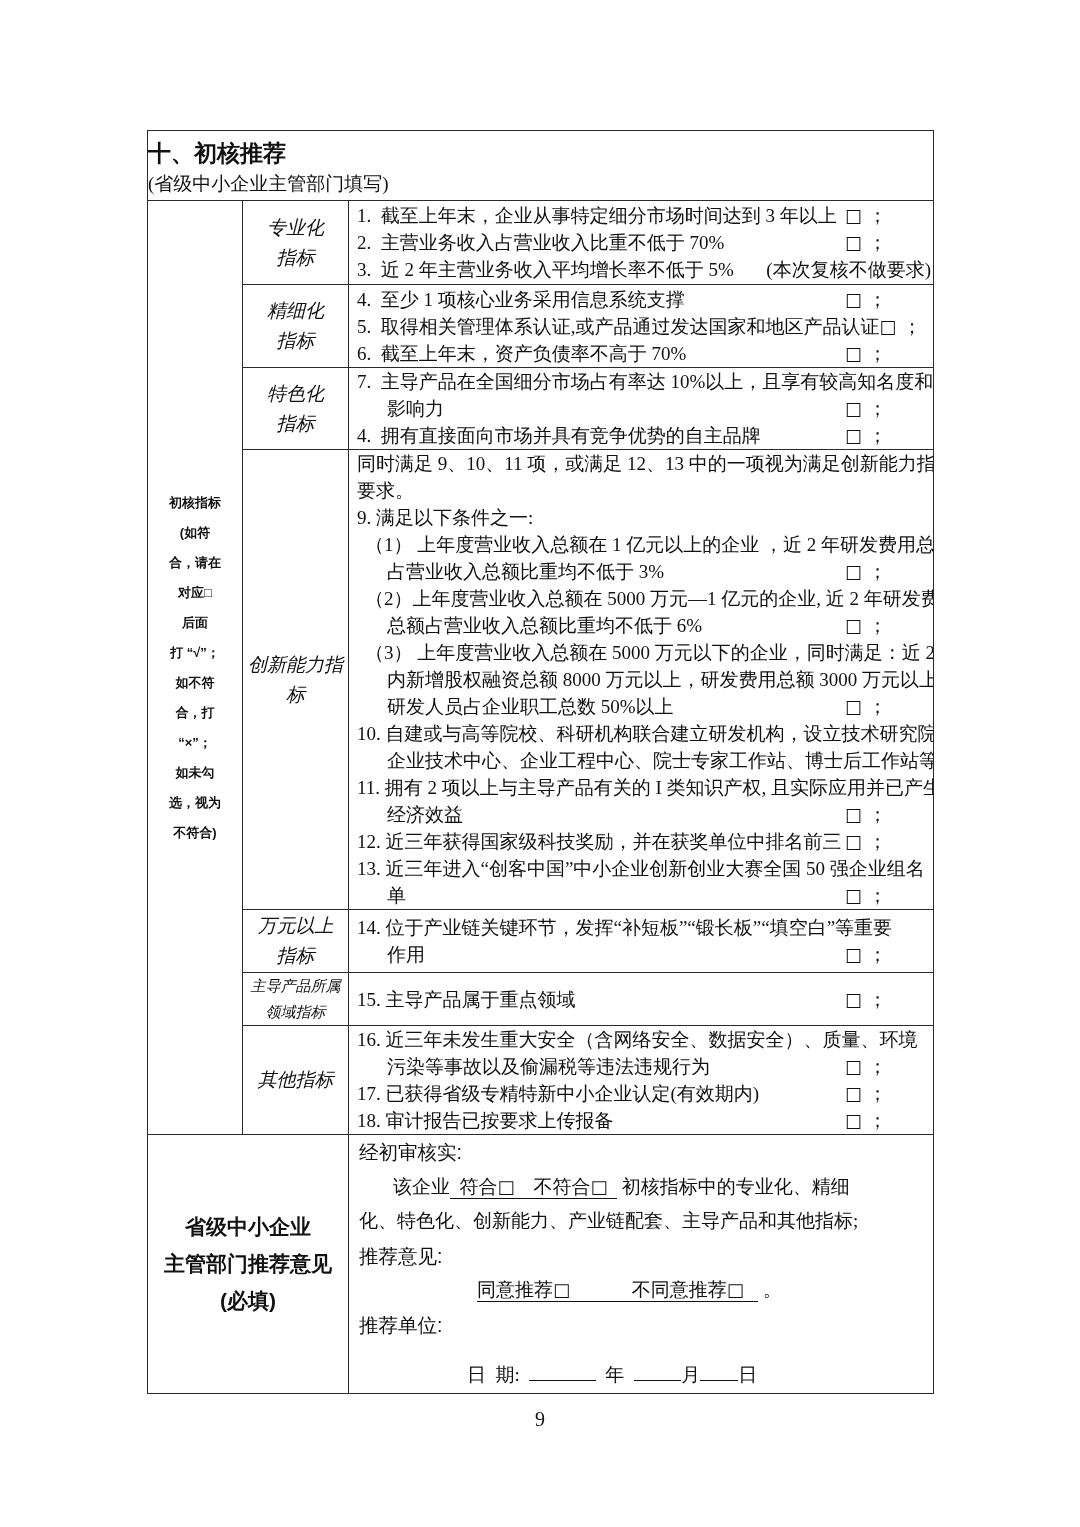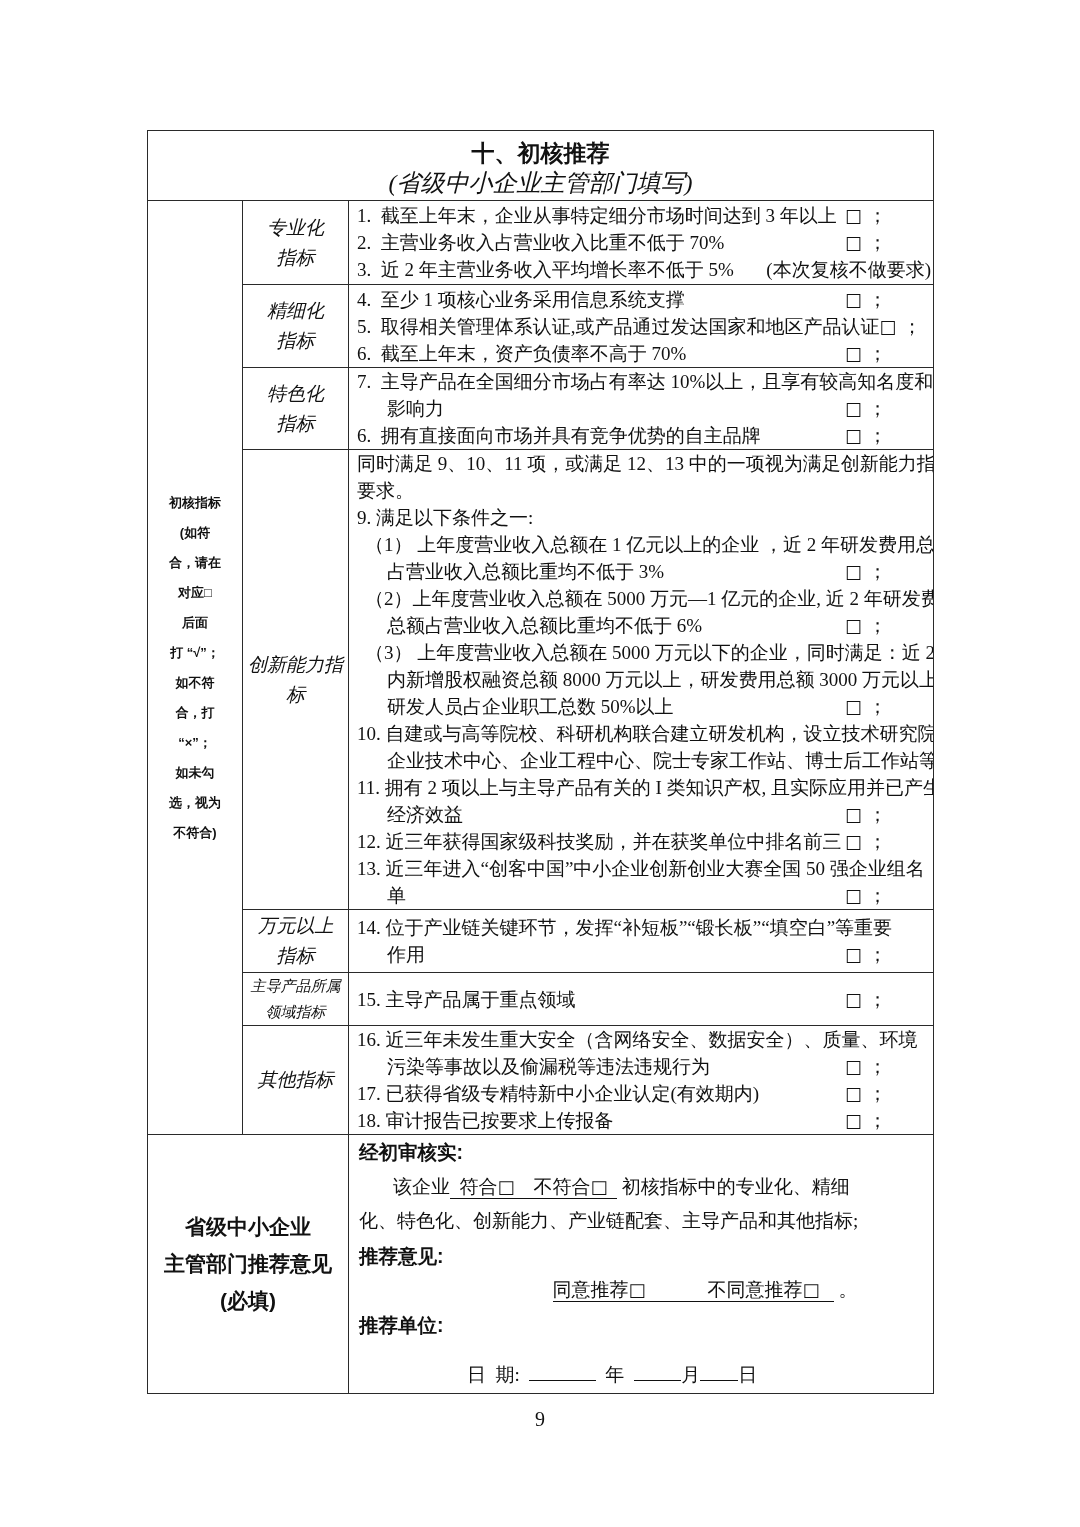--- a/index.html
+++ b/index.html
@@ -10,26 +10,26 @@
   }
   #form-table{
     position:absolute;left:147px;top:130px;width:786px;
     border-collapse:collapse;table-layout:fixed;
   }
   #form-table td{
     border:1.6px solid #2a2a2a;vertical-align:middle;padding:0;
     overflow:hidden;
   }
   
-  td.hdr{height:69px;text-align:center;}
+  td.hdr{height:69px;}
   .hdr-title{
     font-family:"Liberation Sans","DejaVu Sans",sans-serif;
     font-weight:bold;font-size:23px;line-height:32px;padding-top:3px;
   }
-  .hdr-subtitle{font-size:24px;line-height:29px;font-style:italic;}
+  .hdr-subtitle{font-size:19px;line-height:29px;}
   
   td.note-cell{
     text-align:center;font-family:"Liberation Sans","DejaVu Sans",sans-serif;
     font-weight:bold;font-size:13px;
   }
   td.note-cell div{line-height:30px;white-space:pre;}
   
   td.cat-cell{text-align:center;font-size:19px;font-style:italic;}
   td.cat-cell div{line-height:30px;white-space:pre;}
   td.cat-cell.small div{font-size:15px;line-height:26px;}
@@ -56,24 +56,24 @@
   
   td.rec-label{
     text-align:center;font-family:"Liberation Sans","DejaVu Sans",sans-serif;
     font-weight:bold;font-size:21px;
   }
   td.rec-label div{line-height:37px;white-space:pre;}
   td.rec-body{vertical-align:middle;}
   .bline{font-size:19px;line-height:34.5px;white-space:pre;padding-left:10px;overflow:hidden;}
   .bline.heading{
     font-family:"Liberation Sans","DejaVu Sans",sans-serif;
-    font-weight:bold;font-size:19.5px;
+    font-weight:normal;font-size:19.5px;
   }
   .bline.indent1{padding-left:44px;}
-  .bline.indent2{padding-left:128px;text-align:center;}
+  .bline.indent2{padding-left:128px;}
   .bline.indent3{padding-left:118px;margin-top:16px;}
   .useg{border-bottom:1.6px solid #111;padding-bottom:1px;}
   .bline .cb{font-family:"DejaVu Sans",sans-serif;font-size:18px;}
   .blank{
     display:inline-block;border-bottom:1.6px solid #111;height:1em;
     vertical-align:baseline;
   }
   #page-number{
     position:absolute;left:0;width:1080px;top:1408px;text-align:center;
     font-size:20px;
@@ -157,21 +157,21 @@
         </td>
         <td class="items-cell">
           <div class="iline">
             <span class="itxt">7.  主导产品在全国细分市场占有率达 10%以上，且享有较高知名度和</span>
           </div>
           <div class="iline ind2">
             <span class="itxt">影响力</span>
             <span class="mark"><span class="cb">□</span><span class="semi">；</span></span>
           </div>
           <div class="iline">
-            <span class="itxt">6.  拥有直接面向市场并具有竞争优势的自主品牌</span>
+            <span class="itxt">4.  拥有直接面向市场并具有竞争优势的自主品牌</span>
             <span class="mark"><span class="cb">□</span><span class="semi">；</span></span>
           </div>
         </td>
       </tr>
       <tr class="rh3">
         <td class="cat-cell">
           <div>创新能力指</div>
           <div>标</div>
         </td>
         <td class="items-cell">

